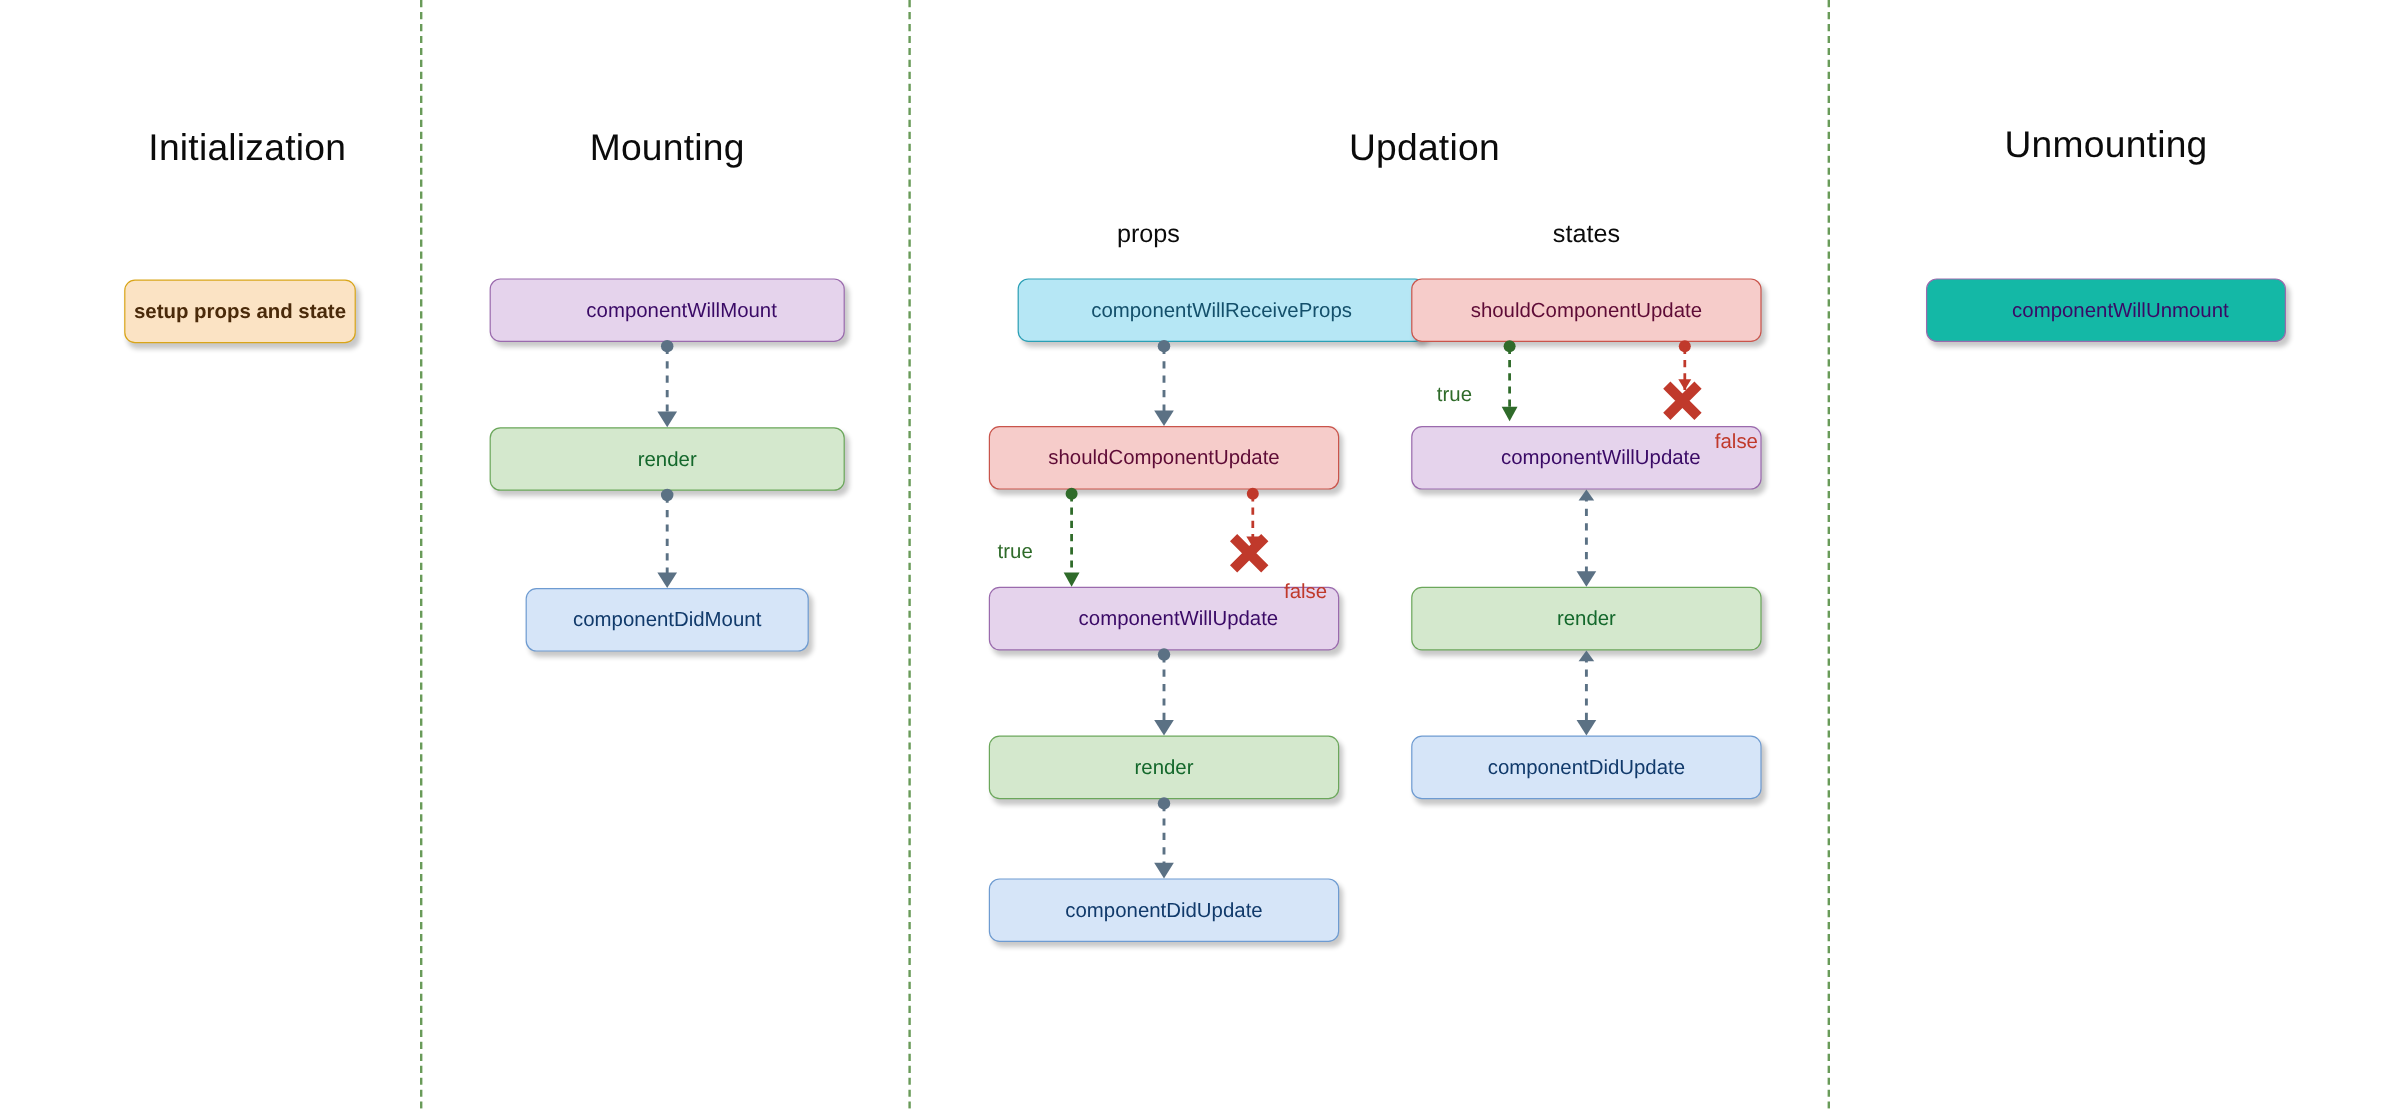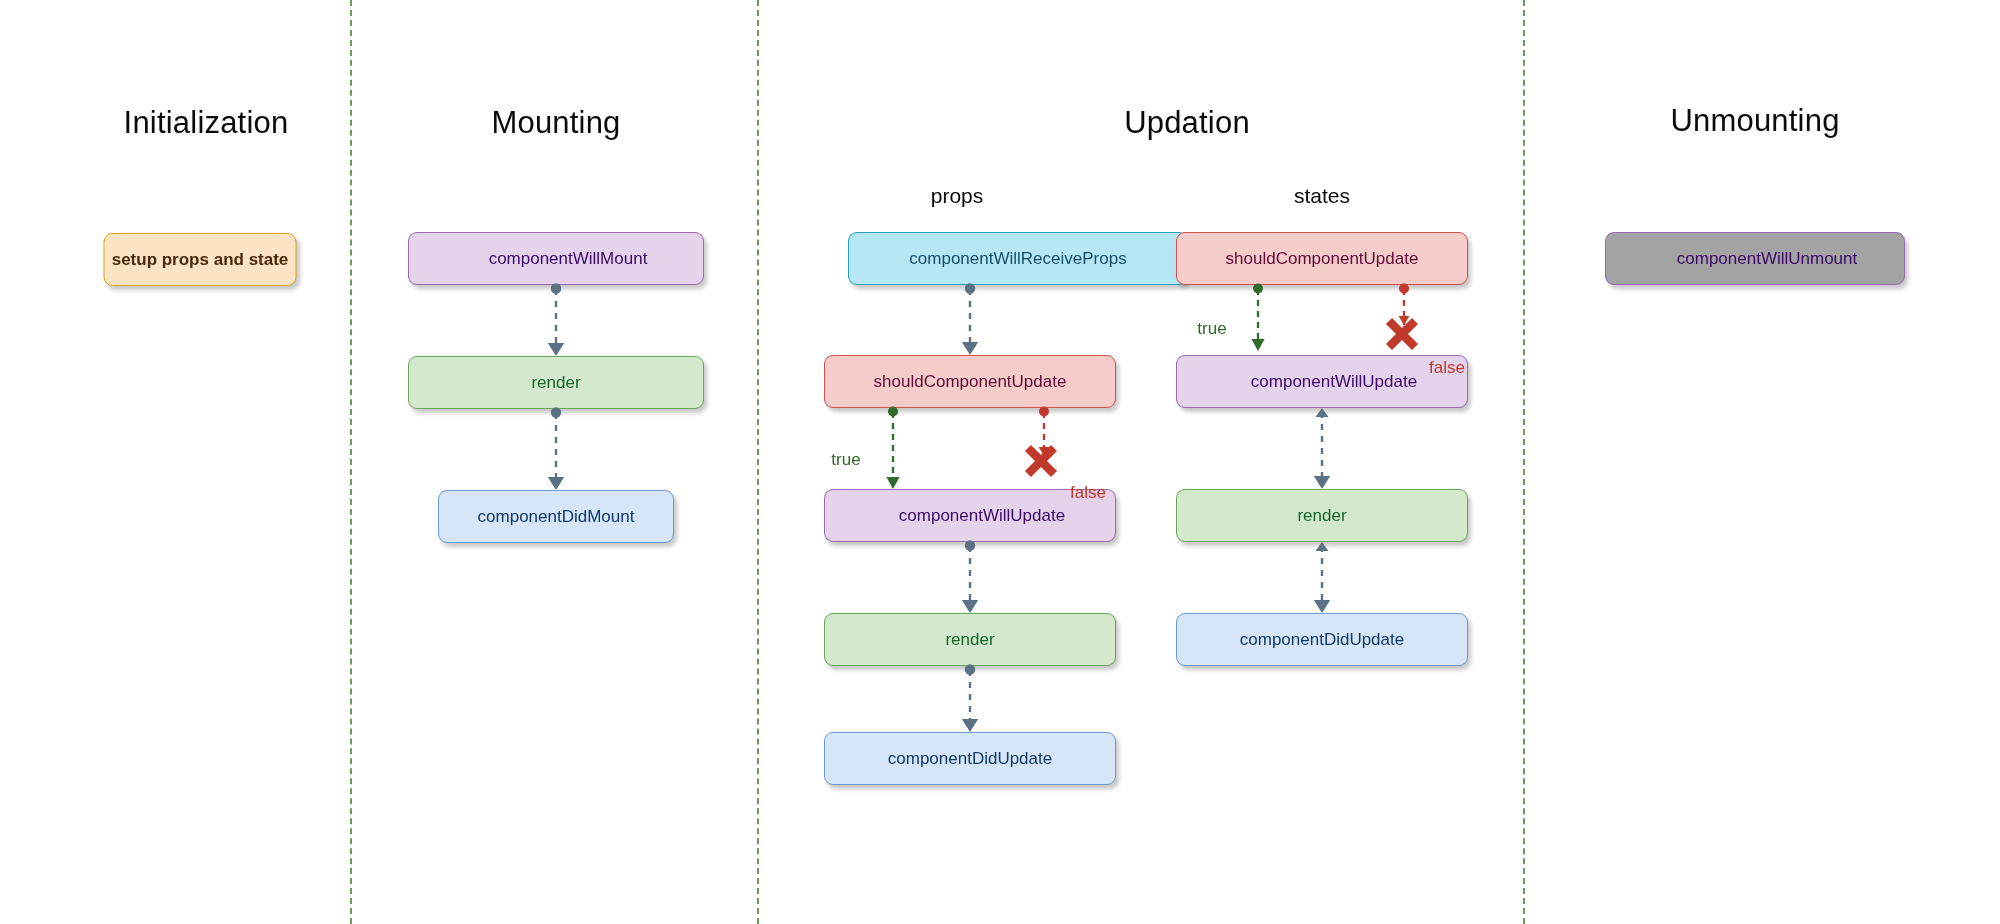--- a/index.html
+++ b/index.html
@@ -244,16 +244,16 @@
         <path d="M10 40 L4.6 31 L15.4 31 Z" fill="#c0392b"></path>
       </svg>
     </div>
     <div class="x-mark" style="left: 1402px; top: 334px;">
       <svg width="44" height="44" viewBox="0 0 44 44">
         <path d="M9 9 L35 35 M35 9 L9 35" stroke="#c0392b" stroke-width="8.5" stroke-linecap="butt"></path>
       </svg>
     </div>
     <div class="branch-label lbl-false" style="left: 1447px; top: 336px; color: rgb(192, 57, 43);">false</div>
     <div class="col-title" style="left: 1755px; top: 103px;">Unmounting</div>
-    <div class="node n-purple" style="left: 1755px; top: 232px; width: 300px; height: 53px; background: #a3a3a3; border-color: rgb(154, 106, 173); color: rgb(58, 10, 102);">
+    <div class="node n-purple" style="left: 1755px; top: 232px; width: 300px; height: 53px; background: #14b8a6; border-color: rgb(154, 106, 173); color: rgb(58, 10, 102);">
       <span class="node-label">componentWillUnmount</span>
     </div>
   </div>
 
 </body></html>

